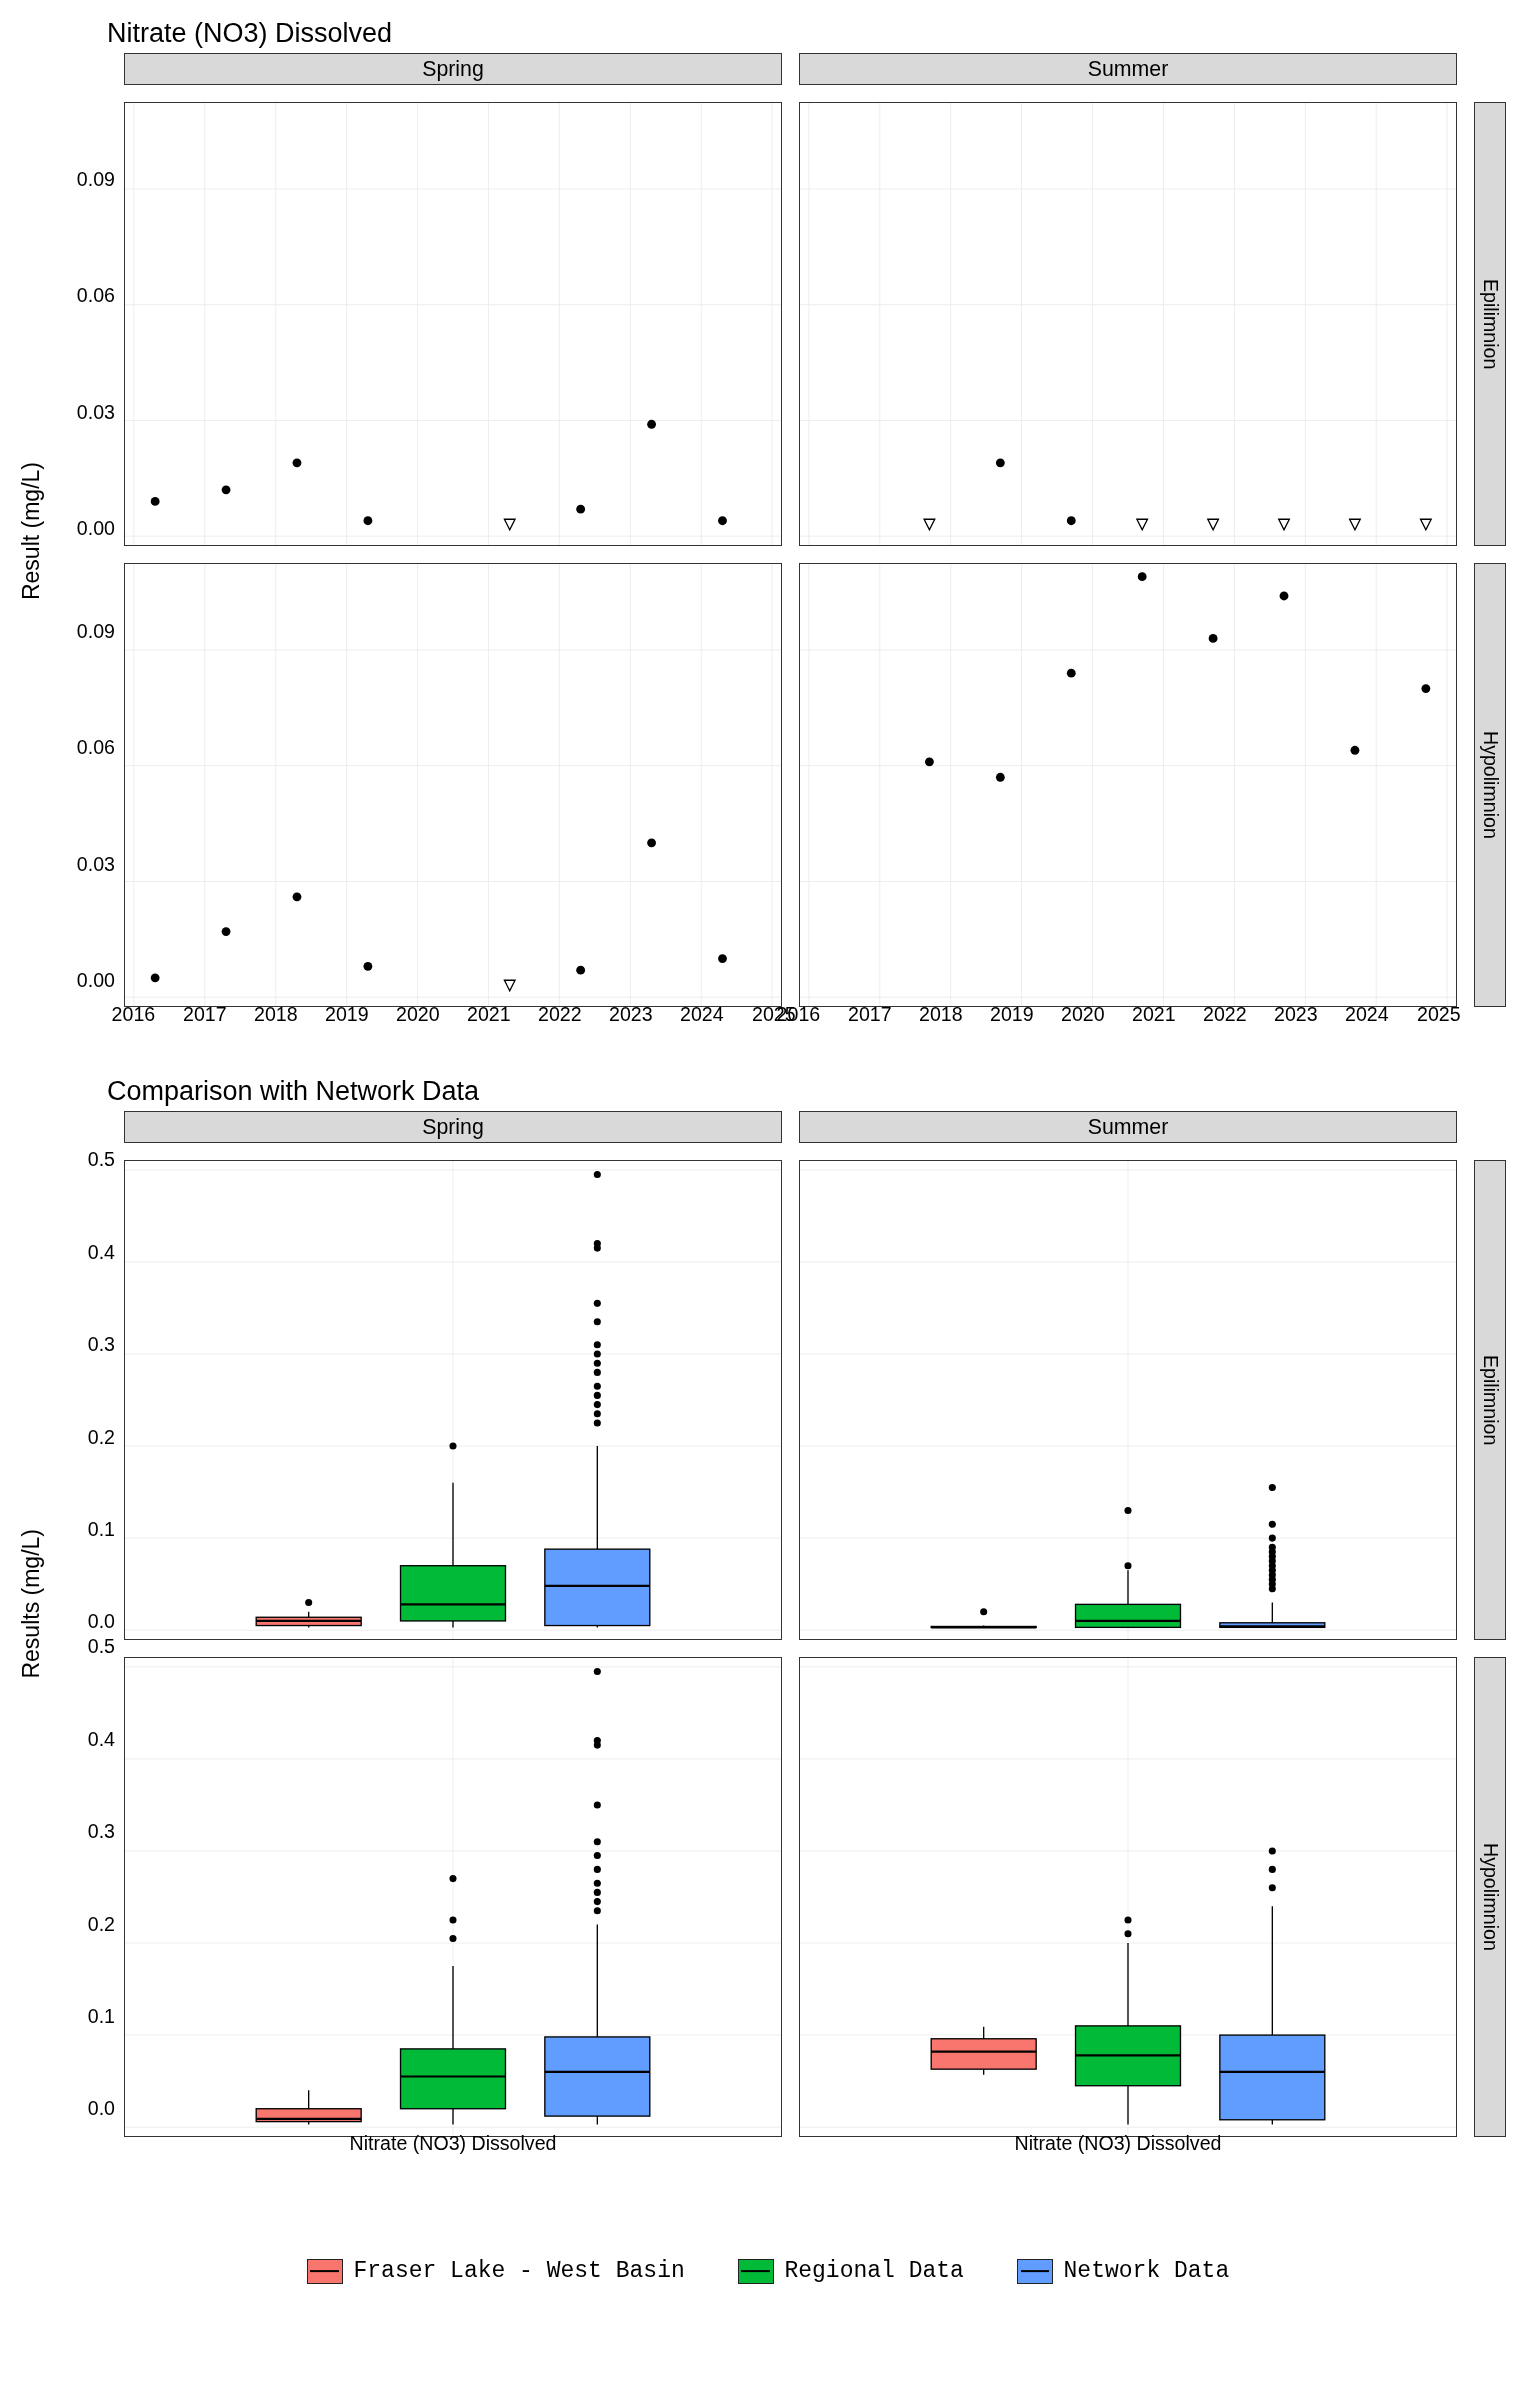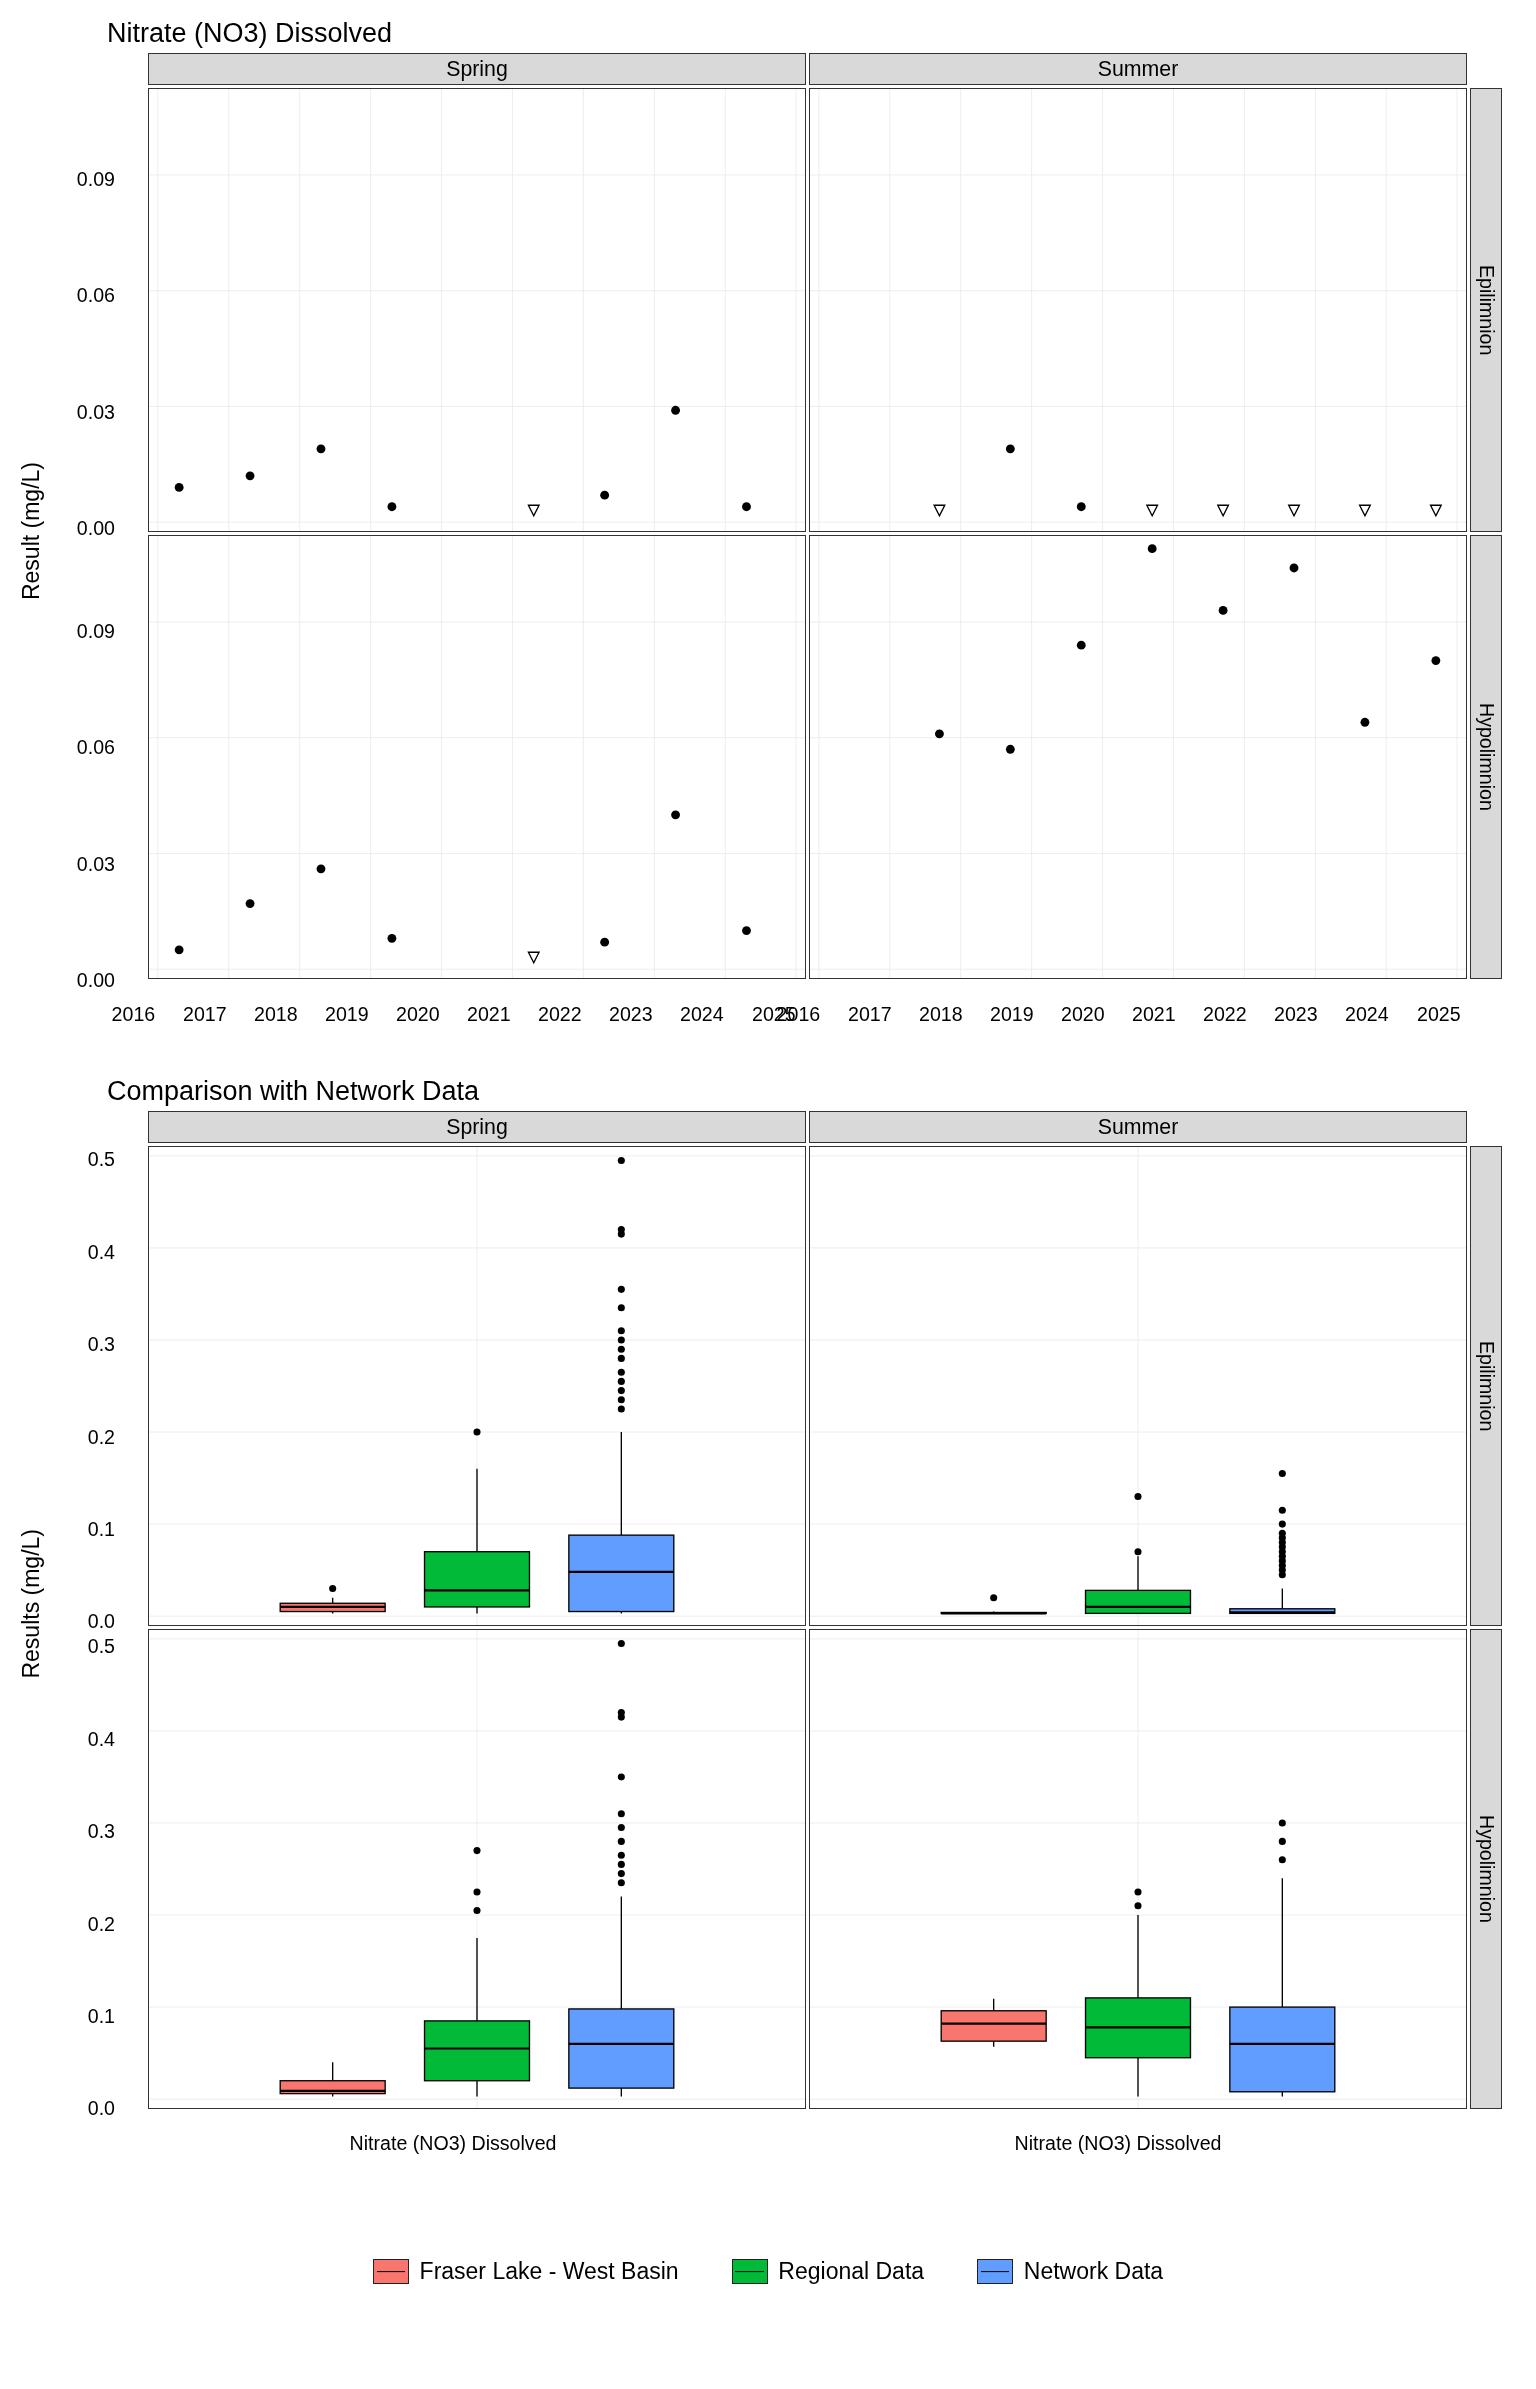--- a/index.html
+++ b/index.html
@@ -18,22 +18,21 @@
     border-radius: 7px;
   }
   .chart-title {
     position: absolute;
     font-size: 27px;
     color: #000;
   }
   .facet-grid {
     position: absolute;
     display: grid;
-    gap: 3px;
-    margin-left: 24px;
+    gap: 17px;
   }
   .strip-top {
     background: #d9d9d9;
     border: 0.9px solid #333;
     box-sizing: border-box;
     display: flex;
     align-items: center;
     justify-content: center;
     font-size: 21.3px;
     height: 32px;
@@ -91,20 +90,21 @@
     display: flex;
     gap: 53px;
     align-items: center;
     justify-content: center;
     font-size: 23px;
   }
   .legend-item {
     display: flex;
     align-items: center;
     gap: 10.7px;
+    font-family: Liberation Mono, monospace;
   }
   .legend-key {
     width: 36px;
     height: 25px;
     border: 1.8px solid #222;
     box-sizing: border-box;
     position: relative;
   }
   .legend-key::after {
     content: "";

